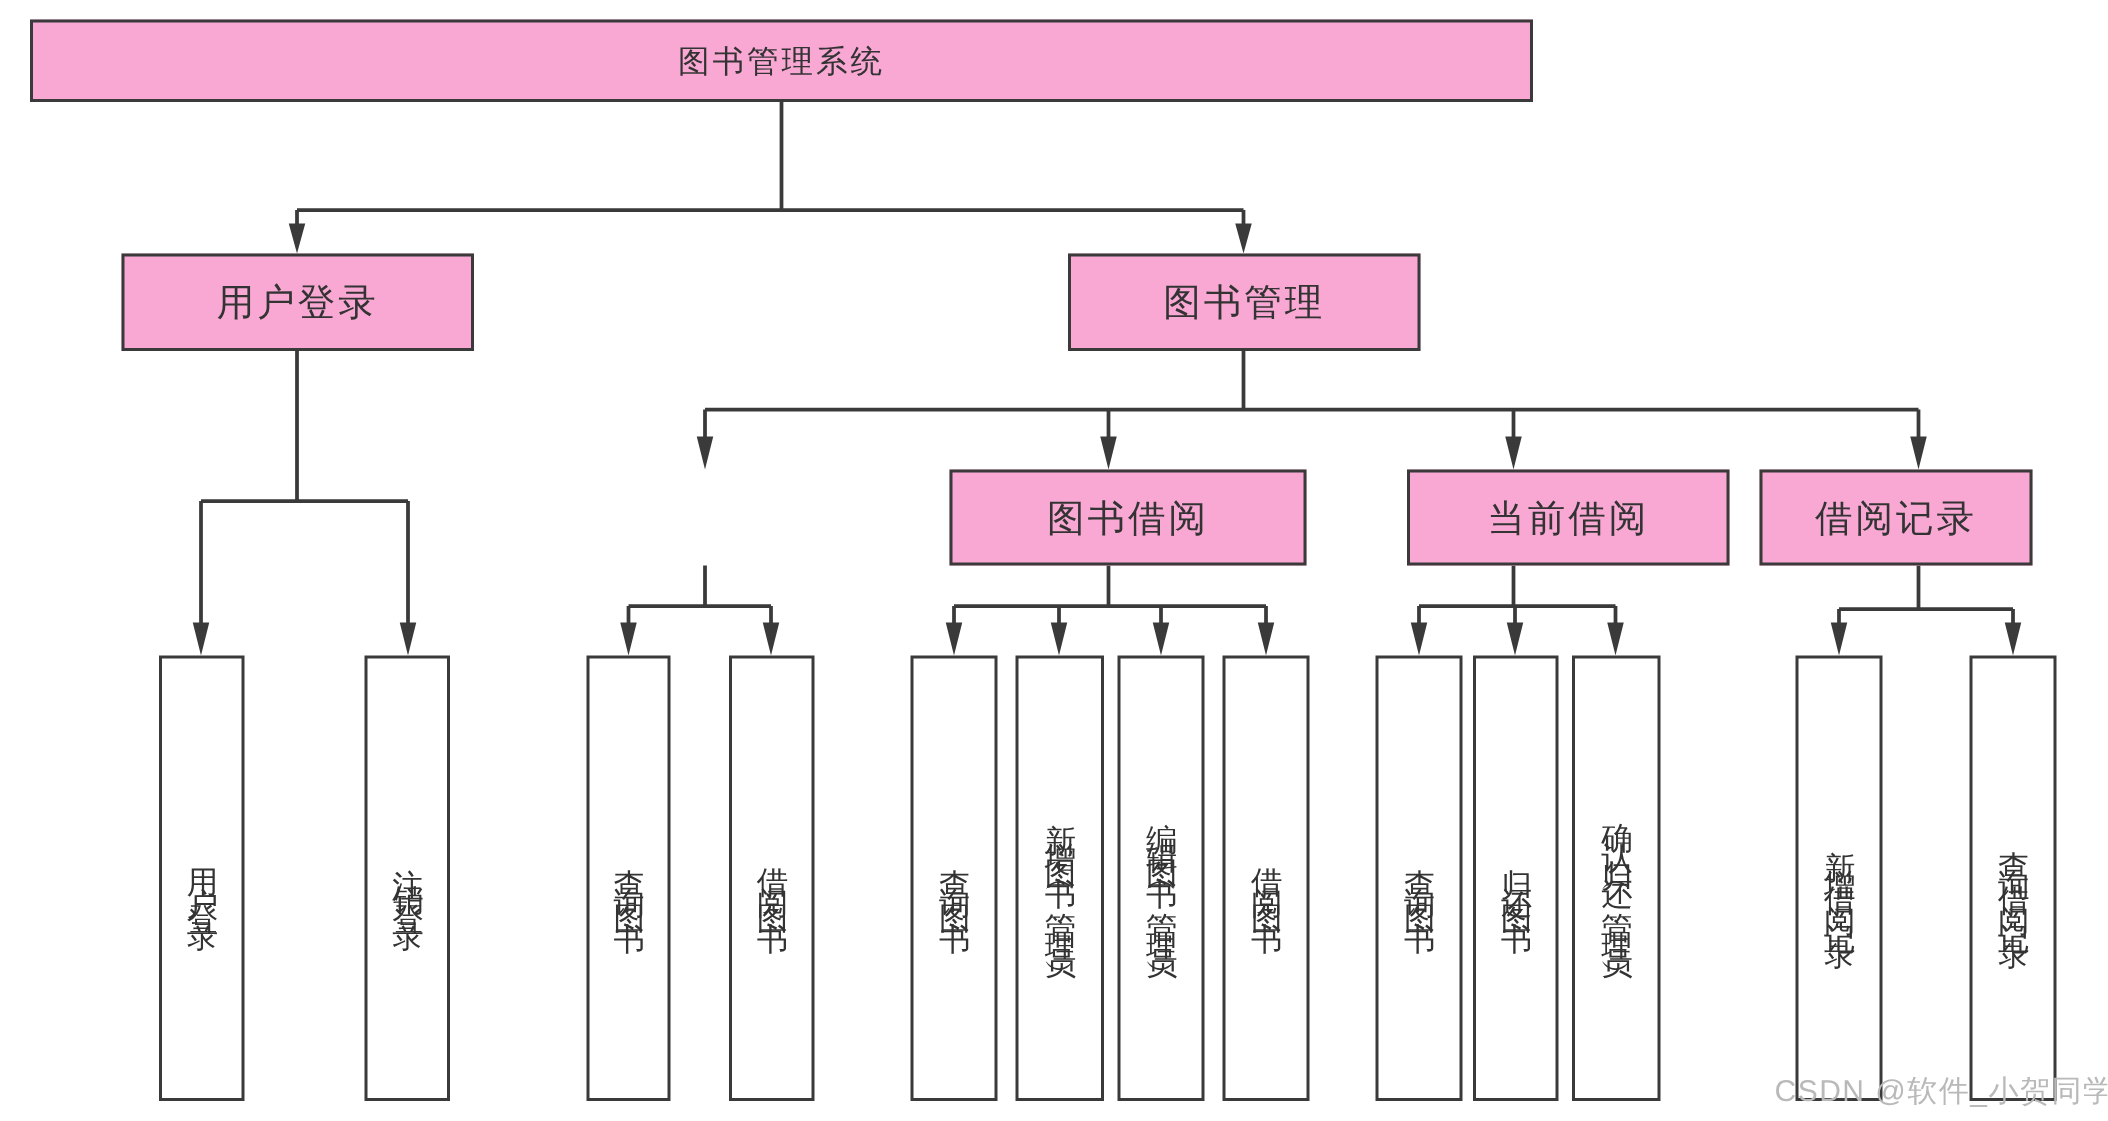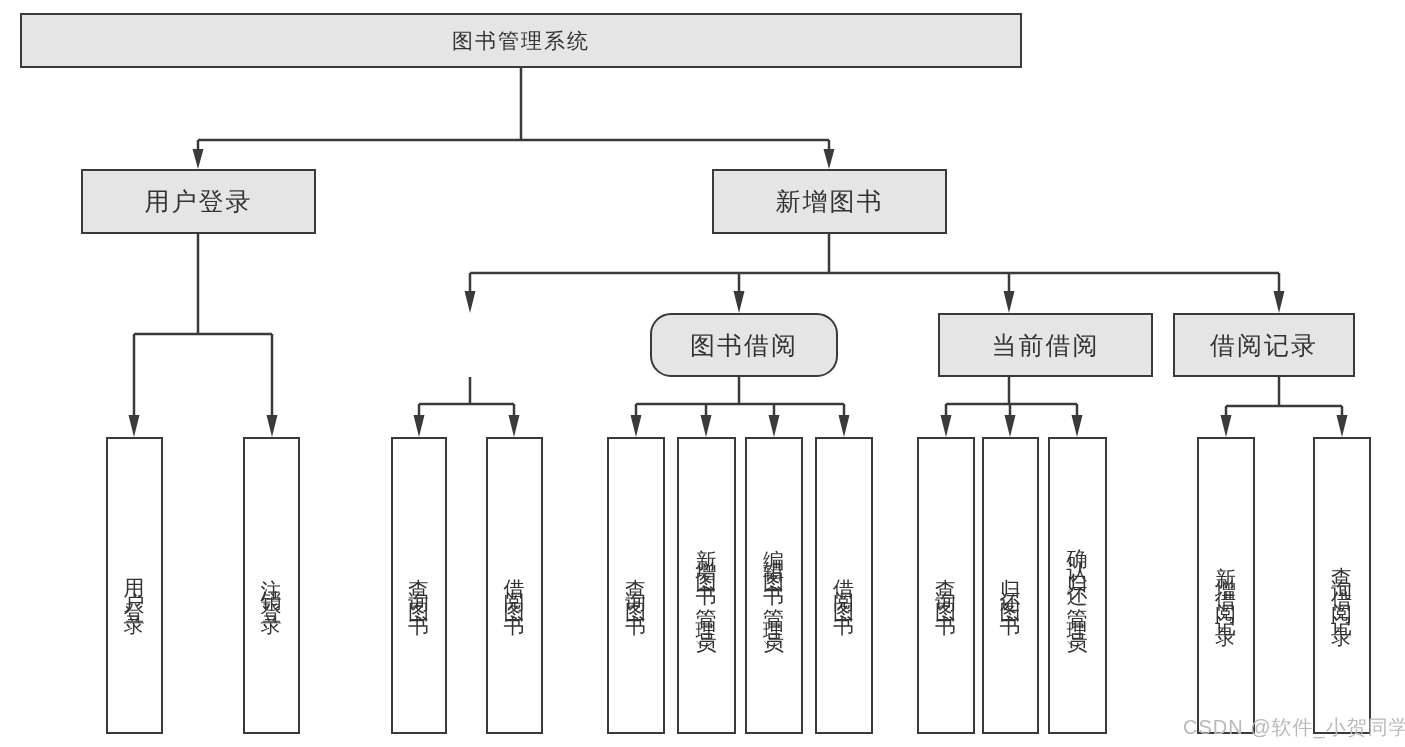--- a/index.html
+++ b/index.html
@@ -9,21 +9,21 @@
     height: 747px;
     background: #ffffff;
     font-family: "Liberation Sans", sans-serif;
     overflow: hidden;
   }
   #wires { position: absolute; left: 0; top: 0; z-index: 1; }
   .node {
     position: absolute;
     box-sizing: border-box;
     border: 2px solid #3a3a3a;
-    background: #e5e5e5;
+    background: #f9a8d4;
     display: flex;
     align-items: center;
     justify-content: center;
     color: #333333;
     z-index: 2;
   }
   .node.lvl1 { font-size: 21px; letter-spacing: 2px; }
   .node.lvl2 { font-size: 25px; letter-spacing: 2px; }
   .leaf {
     position: absolute;
@@ -96,23 +96,23 @@
       M940.5 415 L951.5 415 L946 437 Z
       M1004.5 415 L1015.5 415 L1010 437 Z
       M1071.5 415 L1082.5 415 L1077 437 Z
       M1220.5 415 L1231.5 415 L1226 437 Z
       M1336.5 415 L1347.5 415 L1342 437 Z"></path>
   </svg>
 
   <div class="node lvl1" style="left:20px; top:13px; width:1002px; height:55px;">图书管理系统</div>
 
   <div class="node lvl2" style="left:81px; top:169px; width:235px; height:65px;">用户登录</div>
-  <div class="node lvl2" style="left:712px; top:169px; width:235px; height:65px;">新增图书</div>
+  <div class="node lvl2" style="left:712px; top:169px; width:235px; height:65px;">图书管理</div>
 
-  <div class="node lvl2" style="left:650px; top:313px; width:188px; height:64px;border-radius:21px;">图书借阅</div>
+  <div class="node lvl2" style="left:633px; top:313px; width:238px; height:64px;">图书借阅</div>
   <div class="node lvl2" style="left:938px; top:313px; width:215px; height:64px;">当前借阅</div>
   <div class="node lvl2" style="left:1173px; top:313px; width:182px; height:64px;">借阅记录</div>
 
   <div class="leaf" style="left:106px; width:57px;">
     <span>用户登录</span>
   </div>
   <div class="leaf" style="left:243px; width:57px;">
     <span>注销登录</span>
   </div>
 

